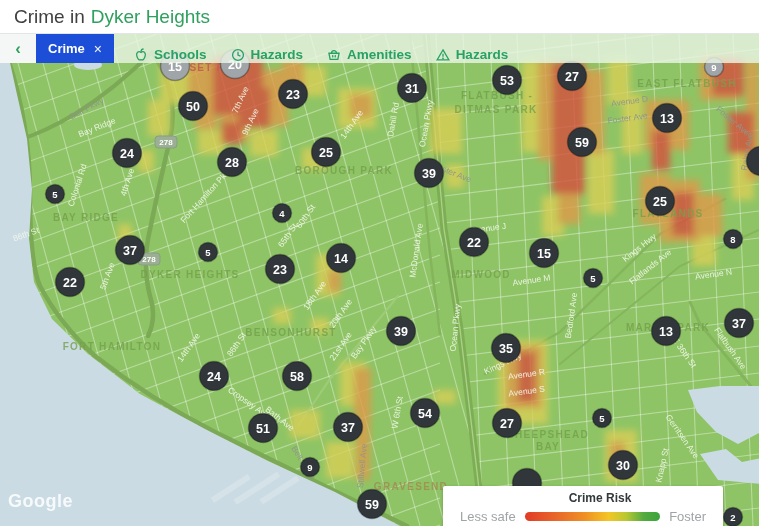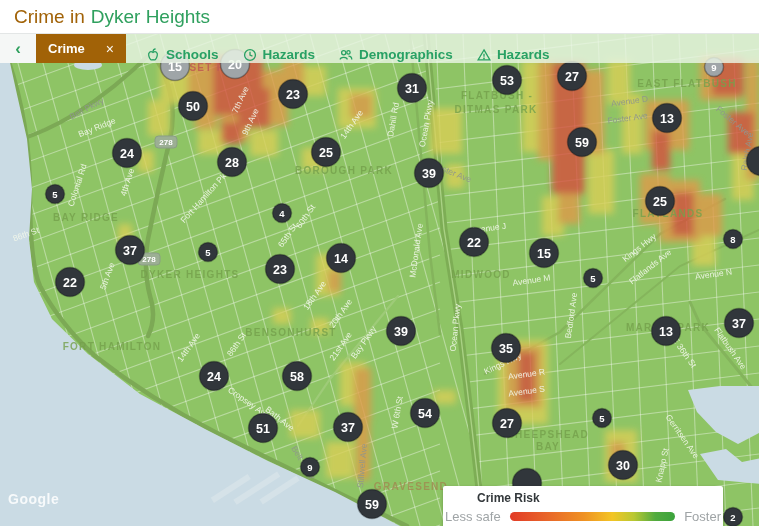--- a/index.html
+++ b/index.html
@@ -1,48 +1,48 @@
 <!DOCTYPE html>
 <html><head>
 <meta charset="utf-8">
 <style>
   html,body{margin:0;padding:0;background:#dfe3e6;}
   .screen{position:relative;width:759px;height:526px;overflow:hidden;background:#8ec465;
           font-family:"Liberation Sans",sans-serif;}
   
   .header{position:absolute;left:0;top:0;width:759px;height:34px;background:#ffffff;
           border-bottom:1px solid #e3e6e6;display:flex;align-items:center;z-index:40;box-sizing:border-box;}
-  .header .prefix{color:#a16207;font-size:19px;margin-left:14px;}
+  .header .prefix{color:#404040;font-size:19px;margin-left:14px;}
   .header .loc{color:#2fa05e;font-size:19px;margin-left:6px;}
   
   .tabbar{position:absolute;left:0;top:34px;width:759px;height:29px;z-index:30;display:flex;align-items:stretch;}
   .back-btn{width:36px;background:#f5f7f6;display:flex;align-items:center;justify-content:center;
             color:#2fa05e;font-size:17px;font-weight:bold;cursor:pointer;}
-  .tab-active{background:#a16207;color:#fff;display:flex;align-items:center;padding:0 12px;gap:21px;
+  .tab-active{background:#1d4ed8;color:#fff;display:flex;align-items:center;padding:0 12px;gap:9px;
               font-size:13px;font-weight:bold;cursor:pointer;}
   .tab-active .close{font-weight:normal;font-size:14px;opacity:.95;cursor:pointer;}
   .tab-strip{flex:1;background:rgba(235,246,231,0.80);display:flex;align-items:center;
              padding-left:8px;gap:0;overflow:hidden;}
   .tab{display:flex;align-items:center;gap:6px;color:#28a164;font-size:13.5px;font-weight:bold;
        padding:0 12px;cursor:pointer;white-space:nowrap;height:100%;margin-top:12px;}
   .tab svg{display:block;}
   
   .map{position:absolute;left:0;top:34px;width:759px;height:492px;cursor:grab;}
   
   .legend{position:absolute;left:443px;top:486px;width:280px;height:46px;background:#ffffff;
           border-radius:2px;box-shadow:0 1px 3px rgba(0,0,0,.25);z-index:35;box-sizing:border-box;
           padding-top:5px;}
-  .legend .ltitle{text-align:left;font-size:12px;font-weight:bold;color:#33383b;margin-left:34px;}
-  .legend .lrow{display:flex;align-items:center;margin-top:4px;padding:0 2px;gap:9px;}
+  .legend .ltitle{text-align:center;font-size:12px;font-weight:bold;color:#33383b;margin-left:34px;}
+  .legend .lrow{display:flex;align-items:center;margin-top:4px;padding:0 17px;gap:9px;}
   .legend .lgrad{flex:1;height:9px;border-radius:5px;
      background:linear-gradient(90deg,#e23b27 0%,#e8652a 22%,#ef9223 45%,#f3c525 62%,#b9c832 75%,#52ab3f 88%,#3ba33c 100%);}
   .legend .llab{font-size:13px;color:#9fa4a6;}
   
   .gmark{position:absolute;left:8px;top:491px;z-index:25;color:rgba(255,255,255,.85);
-         font-size:14px;font-weight:bold;letter-spacing:.5px;}
+         font-size:18px;font-weight:bold;letter-spacing:.5px;}
   
   text.street{font-size:8.5px;fill:#f2f7ea;opacity:.92;}
   text.road{font-size:8.5px;fill:#8f968c;opacity:.95;}
   text.area{font-size:10px;font-weight:bold;fill:#75a14c;opacity:.8;letter-spacing:1.3px;}
   text.area.heat{fill:#a08a50;}
   text.area.sunset{fill:#c05f52;opacity:.9;}
   text.mnum{fill:#ffffff;font-weight:bold;text-anchor:middle;}
   text.shieldtxt{fill:#ffffff;font-weight:bold;font-size:8px;text-anchor:middle;}
 </style>
 </head>
@@ -73,26 +73,25 @@
         </div>
         <div class="tab">
           <svg width="14" height="14" viewBox="0 0 16 16" fill="none" stroke="#28a164" stroke-width="1.5">
             <circle cx="8" cy="8" r="6.2"></circle>
             <path d="M8 4.4V8l2.8 1.2"></path>
           </svg>
           <span>Hazards</span>
         </div>
         <div class="tab">
           <svg width="14" height="14" viewBox="0 0 16 16" fill="none" stroke="#28a164" stroke-width="1.5">
-            <circle cx="5.4" cy="5.4" r="2.4"></circle>
-            <path d="M1.4 13.2c0-3.4 8-3.4 8 0"></path>
-            <circle cx="10.8" cy="5" r="1.9"></circle>
-            <path d="M10.8 9.2c2.2 0 3.8 1.5 3.8 4"></path>
+            <path d="M2.2 6h11.6l-1.4 7H3.6z"></path>
+            <path d="M5.2 6c0-4 5.6-4 5.6 0"></path>
+            <path d="M6.4 8.2l.3 2.6M9.6 8.2l-.3 2.6"></path>
           </svg>
-          <span>Demographics</span>
+          <span>Amenities</span>
         </div>
         <div class="tab">
           <svg width="14" height="14" viewBox="0 0 16 16" fill="none" stroke="#28a164" stroke-width="1.5">
             <path d="M8 2.2l6.8 11.4H1.2z"></path>
             <path d="M8 6.6v3.4"></path>
             <circle cx="8" cy="11.9" r="0.4"></circle>
           </svg>
           <span>Hazards</span>
         </div>
       </div>

